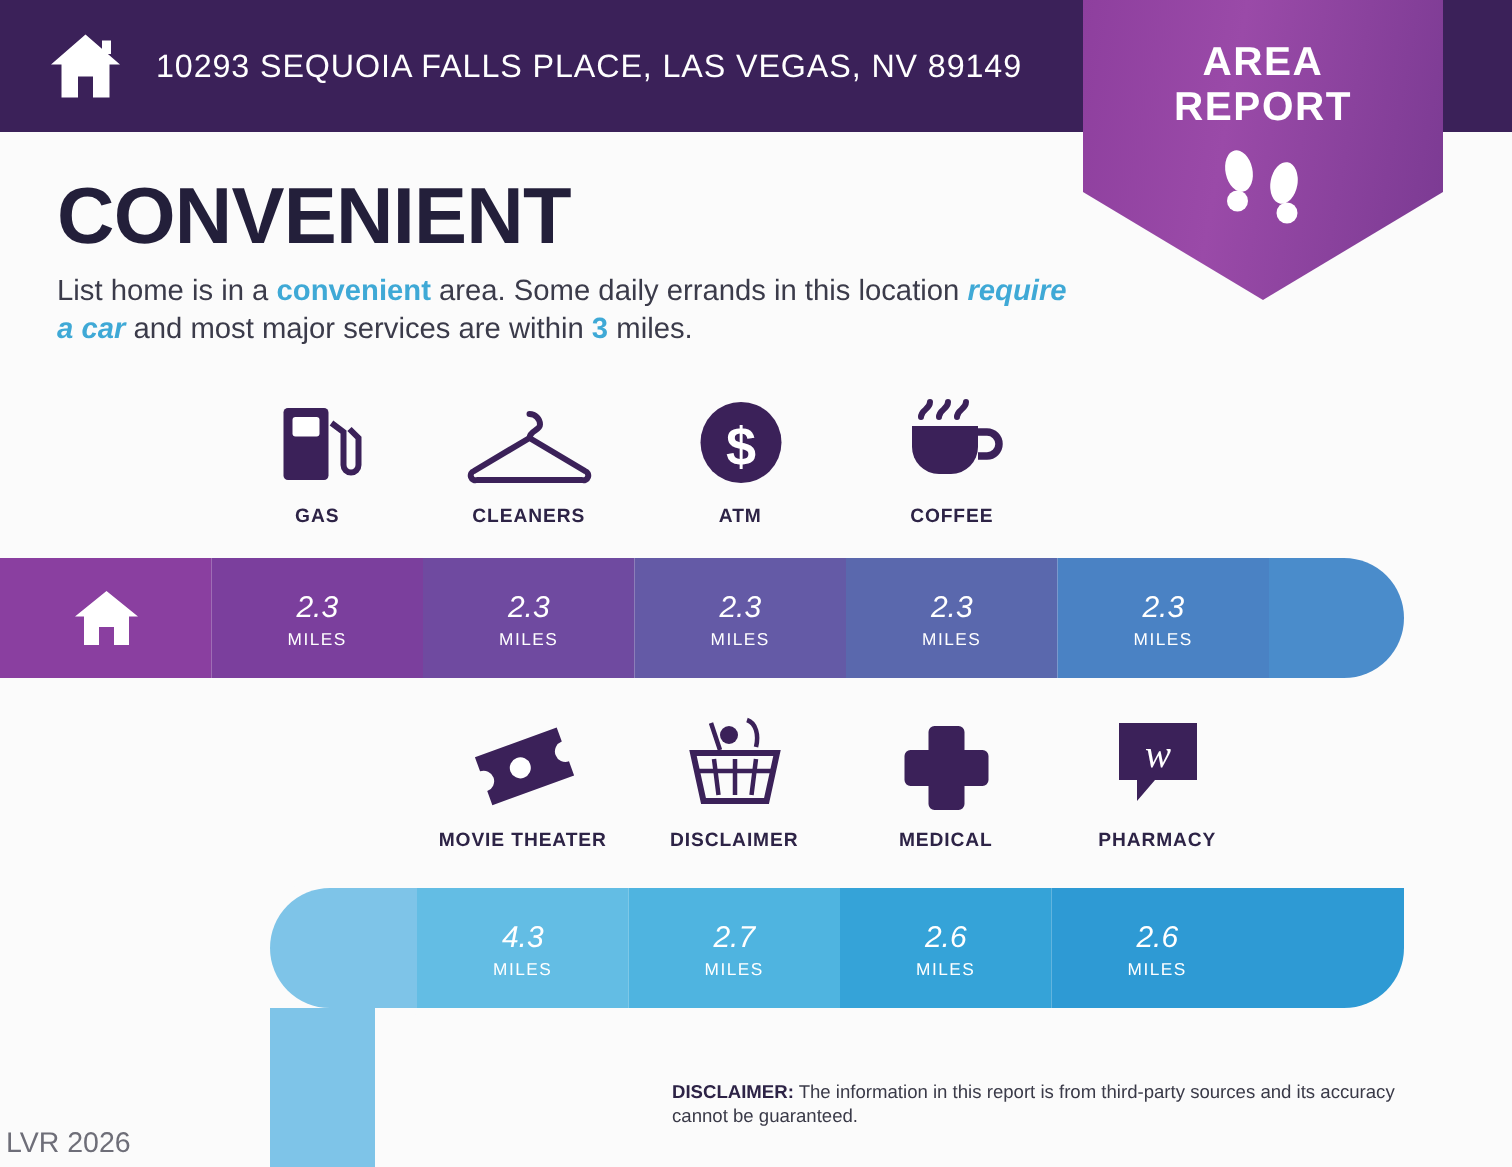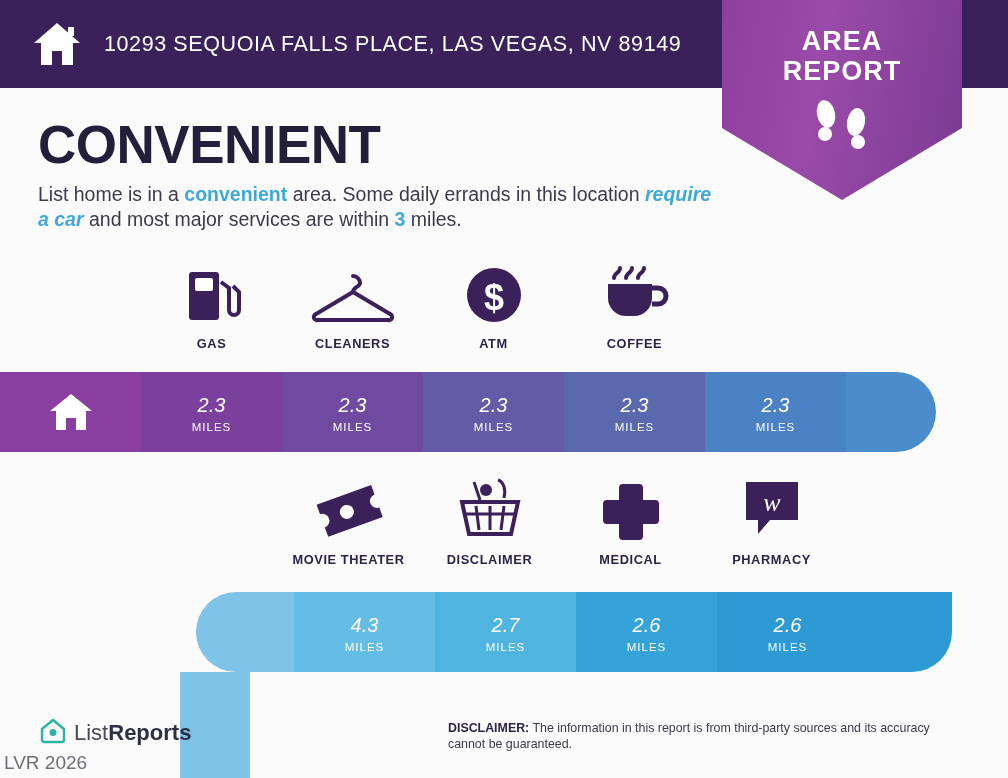--- a/index.html
+++ b/index.html
@@ -127,21 +127,21 @@
   }
   .conn-mid {
     position: absolute; top: 0; left: 180px; width: 688px; height: 148px;
     background: #fbfbfb;
     border-top-right-radius: 42px;
     border-bottom-left-radius: 42px;
   }
 
   
   .bar-row2 {
-    position: absolute; top: 592px; left: 196px;
+    position: absolute; top: 592px; left: 180px;
     width: 756px; height: 80px;
     display: flex;
     border-top-left-radius: 40px;
     border-bottom-left-radius: 40px;
     border-bottom-right-radius: 40px;
     border-top-right-radius: 0;
     overflow: hidden;
   }
   .bar-row2-head { width: 98px; }
   .bar-row2-tail { flex: 1; }
@@ -351,29 +351,20 @@
     <div class="bar-cell" style="background:#2e9ad4">
       <div class="val">2.6</div>
       <div class="unit">MILES</div>
     </div>
     <div class="bar-row2-tail" style="background:#2e9ad4"></div>
   </div>
 
   <div class="tail-strip"></div>
   <div class="tail-cap"></div>
 
-  <div class="footer-logo">
-    <span>
-      <svg width="26" height="26" viewBox="0 0 26 26" aria-hidden="true">
-        <path d="M13 2 L24 11 v11 a2 2 0 0 1 -2 2 H4 a2 2 0 0 1 -2 -2 V11 Z" fill="none" stroke="#2bb3a3" stroke-width="2.4" stroke-linejoin="round"></path>
-        <path d="M13 11 a3.5 3.5 0 0 1 0 7 a3.5 3.5 0 0 1 0 -7" fill="#2bb3a3"></path>
-      </svg>
-    </span>
-    <span class="footer-logo-text"><span>List</span><span class="lr-bold" style="font-weight:bold">Reports</span></span>
-  </div>
 
   <div class="mls-id">LVR 2026</div>
 
   <div class="disclaimer">
     <b>DISCLAIMER:</b><span> The information in this report is from third-party sources and its accuracy cannot be guaranteed.</span>
   </div>
 
 </div>
 
 </body></html>

